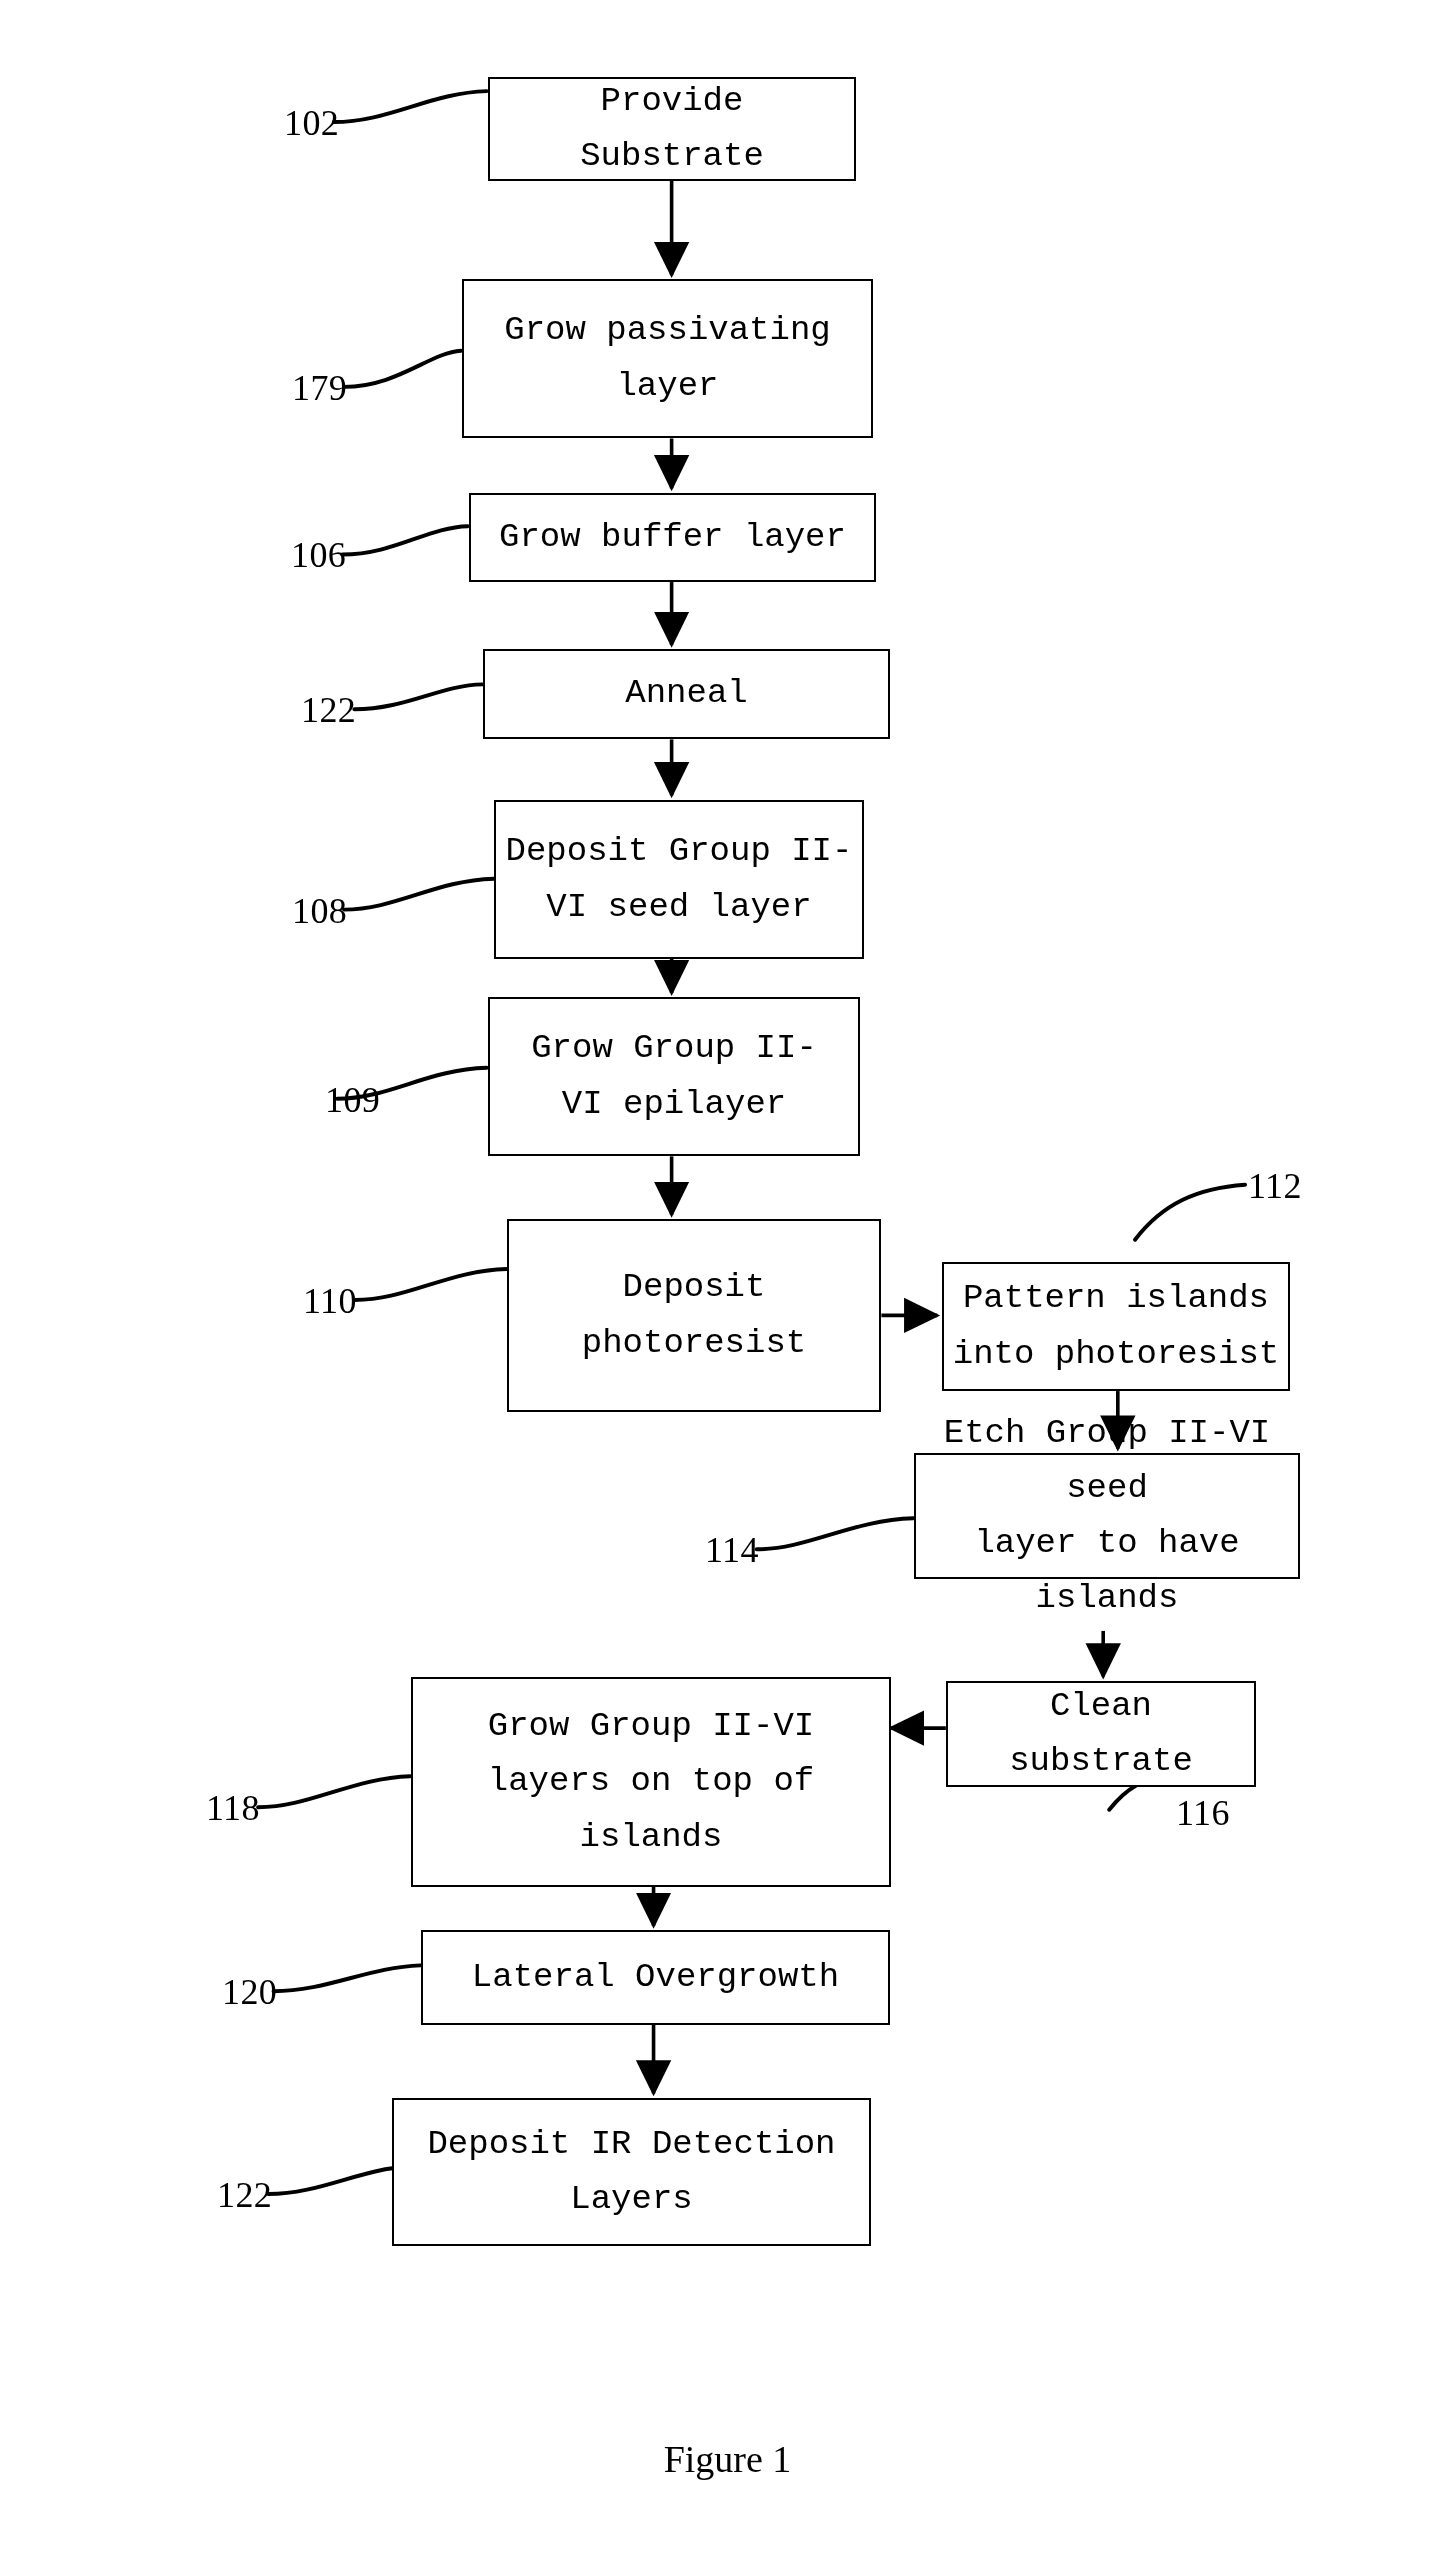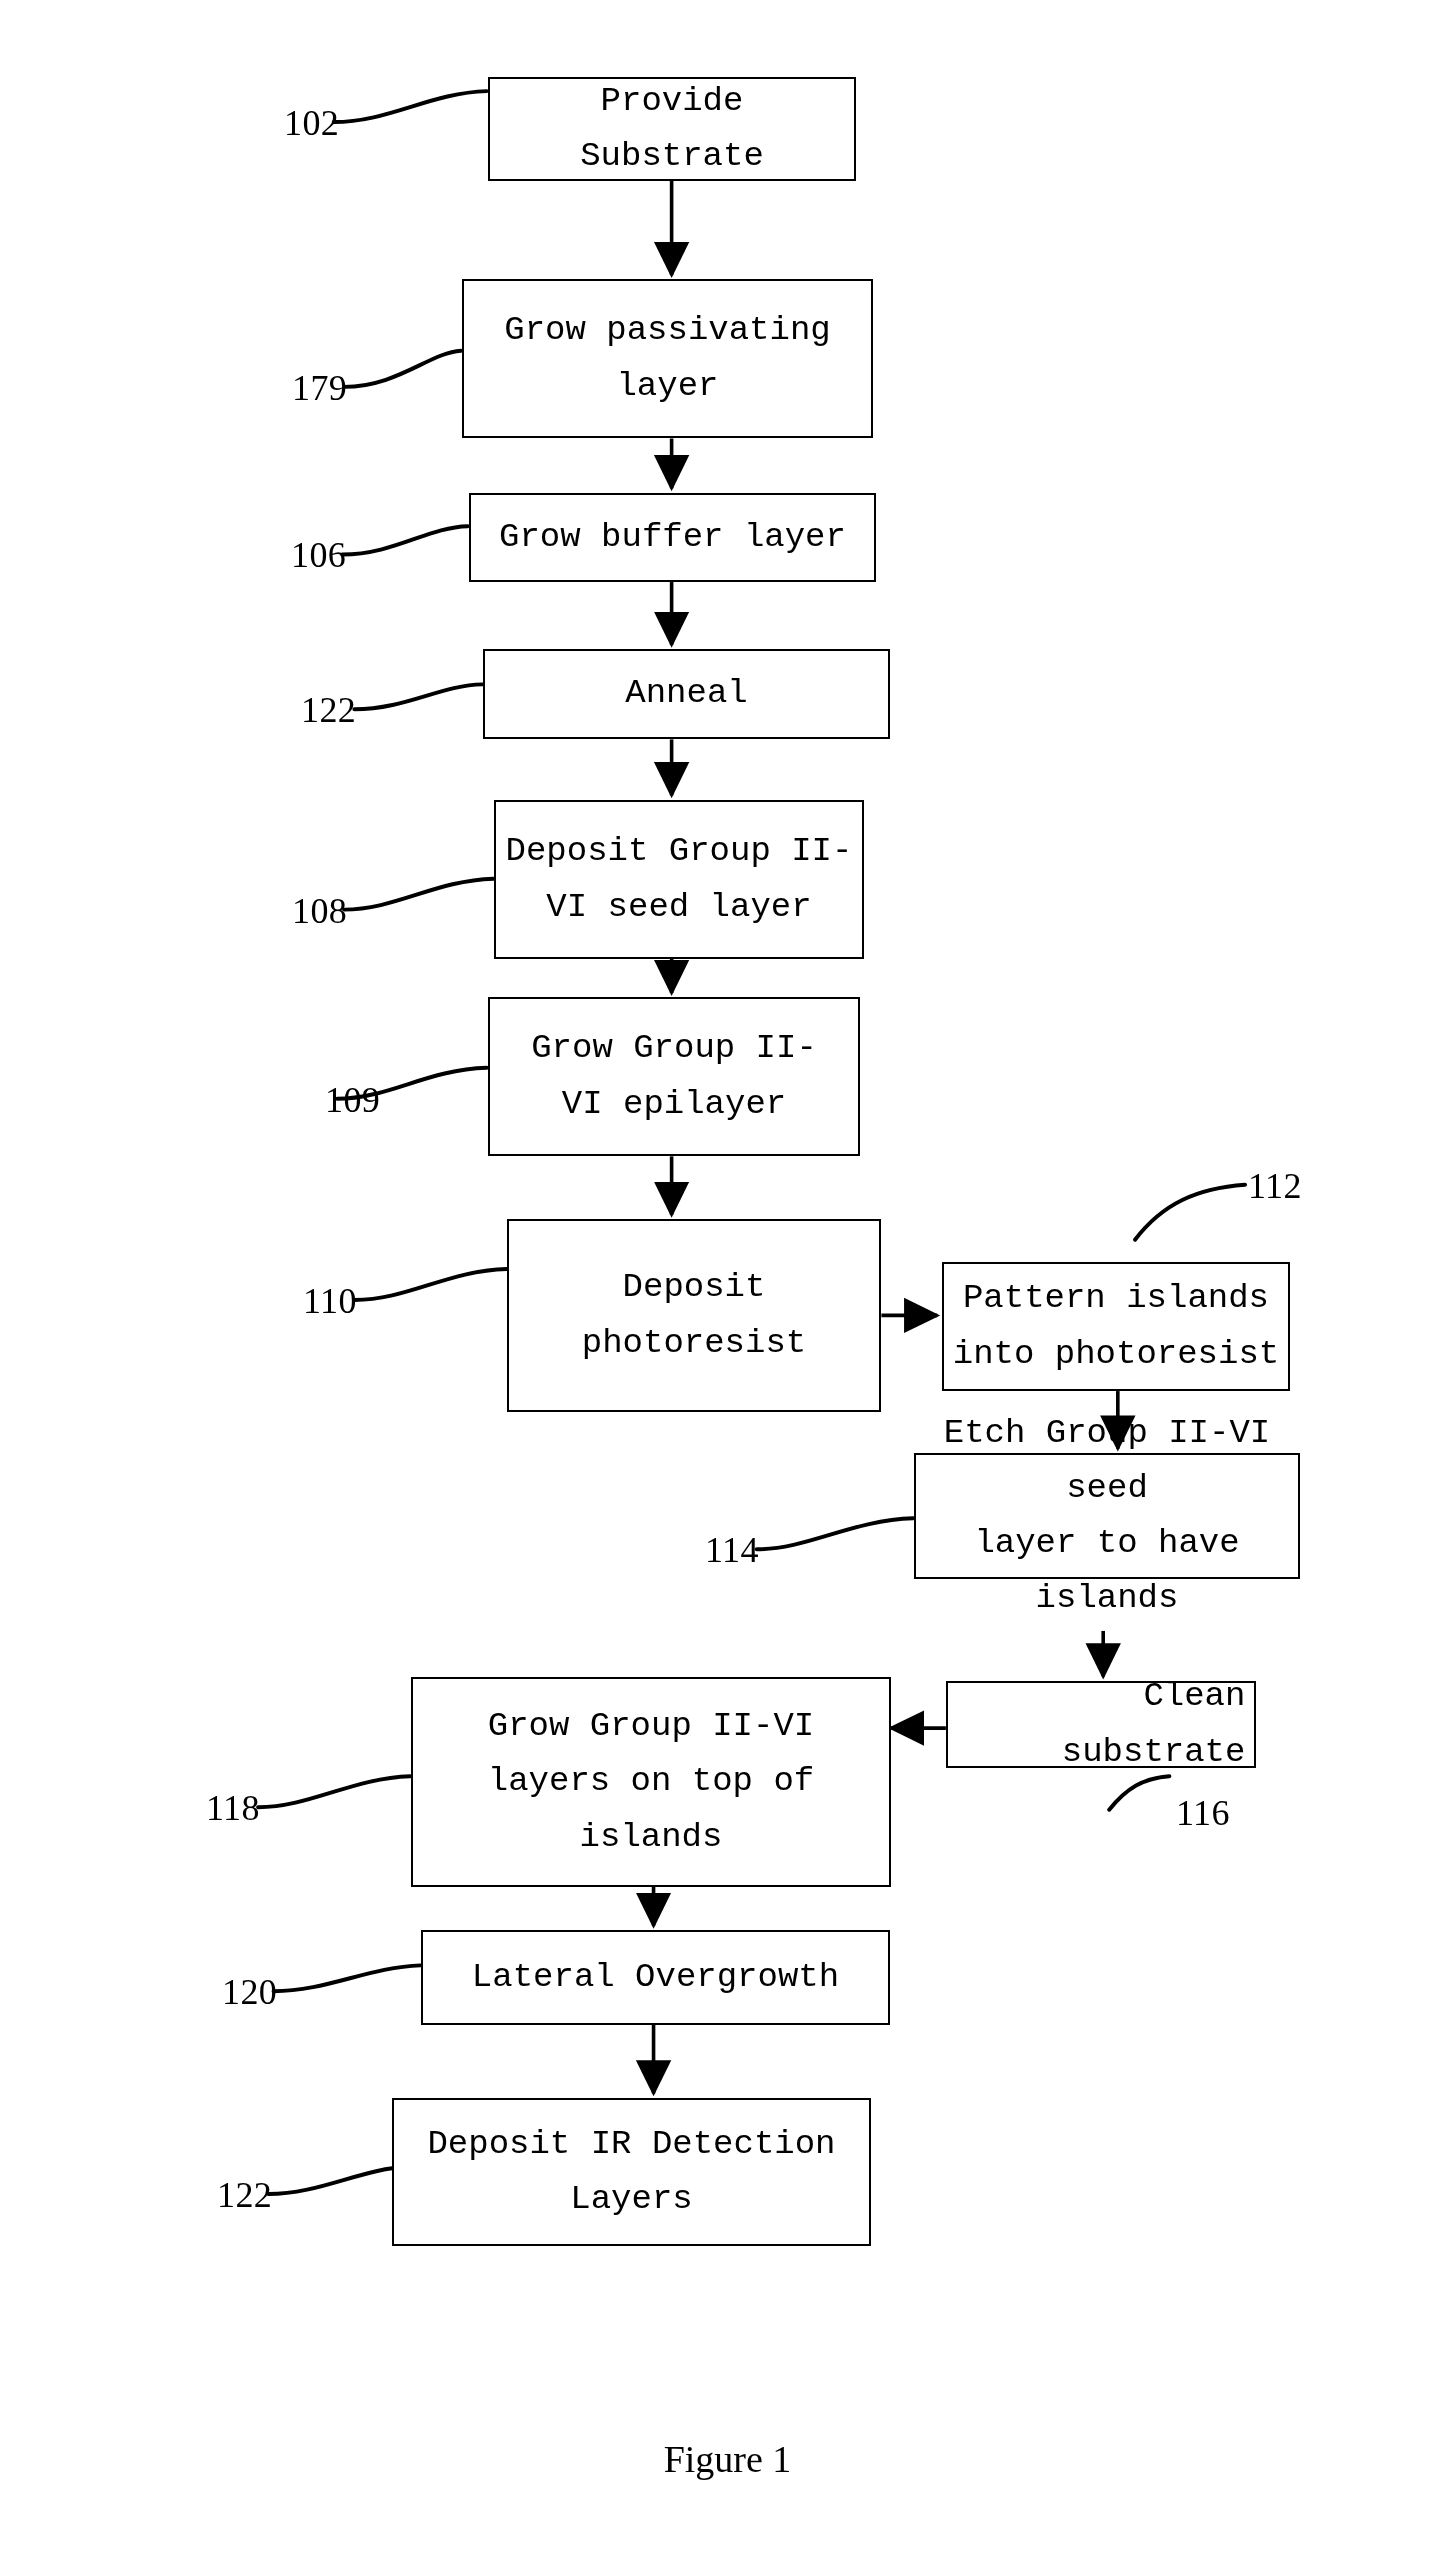--- a/index.html
+++ b/index.html
@@ -132,21 +132,21 @@
 
   <div class="node" style="left:507px; top:1219px; width:374px; height:193px;">Deposit
 photoresist</div>
 
   <div class="node" style="left:942px; top:1262px; width:348px; height:129px;">Pattern islands
 into photoresist</div>
 
   <div class="node" style="left:914px; top:1453px; width:386px; height:126px;">Etch Group II-VI seed
 layer to have islands</div>
 
-  <div class="node" style="left:946px; top:1681px; width:310px; height:87px;text-align:right;">Clean substrate</div>
+  <div class="node" style="left:946px; top:1681px; width:310px; height:106px;">Clean substrate</div>
 
   <div class="node" style="left:411px; top:1677px; width:480px; height:210px;">Grow Group II-VI
 layers on top of islands</div>
 
   <div class="node" style="left:421px; top:1930px; width:469px; height:95px;">Lateral Overgrowth</div>
 
   <div class="node" style="left:392px; top:2098px; width:479px; height:148px;">Deposit IR Detection
 Layers</div>
 
   <div class="ref" style="left:284px; top:105px;">102</div>

